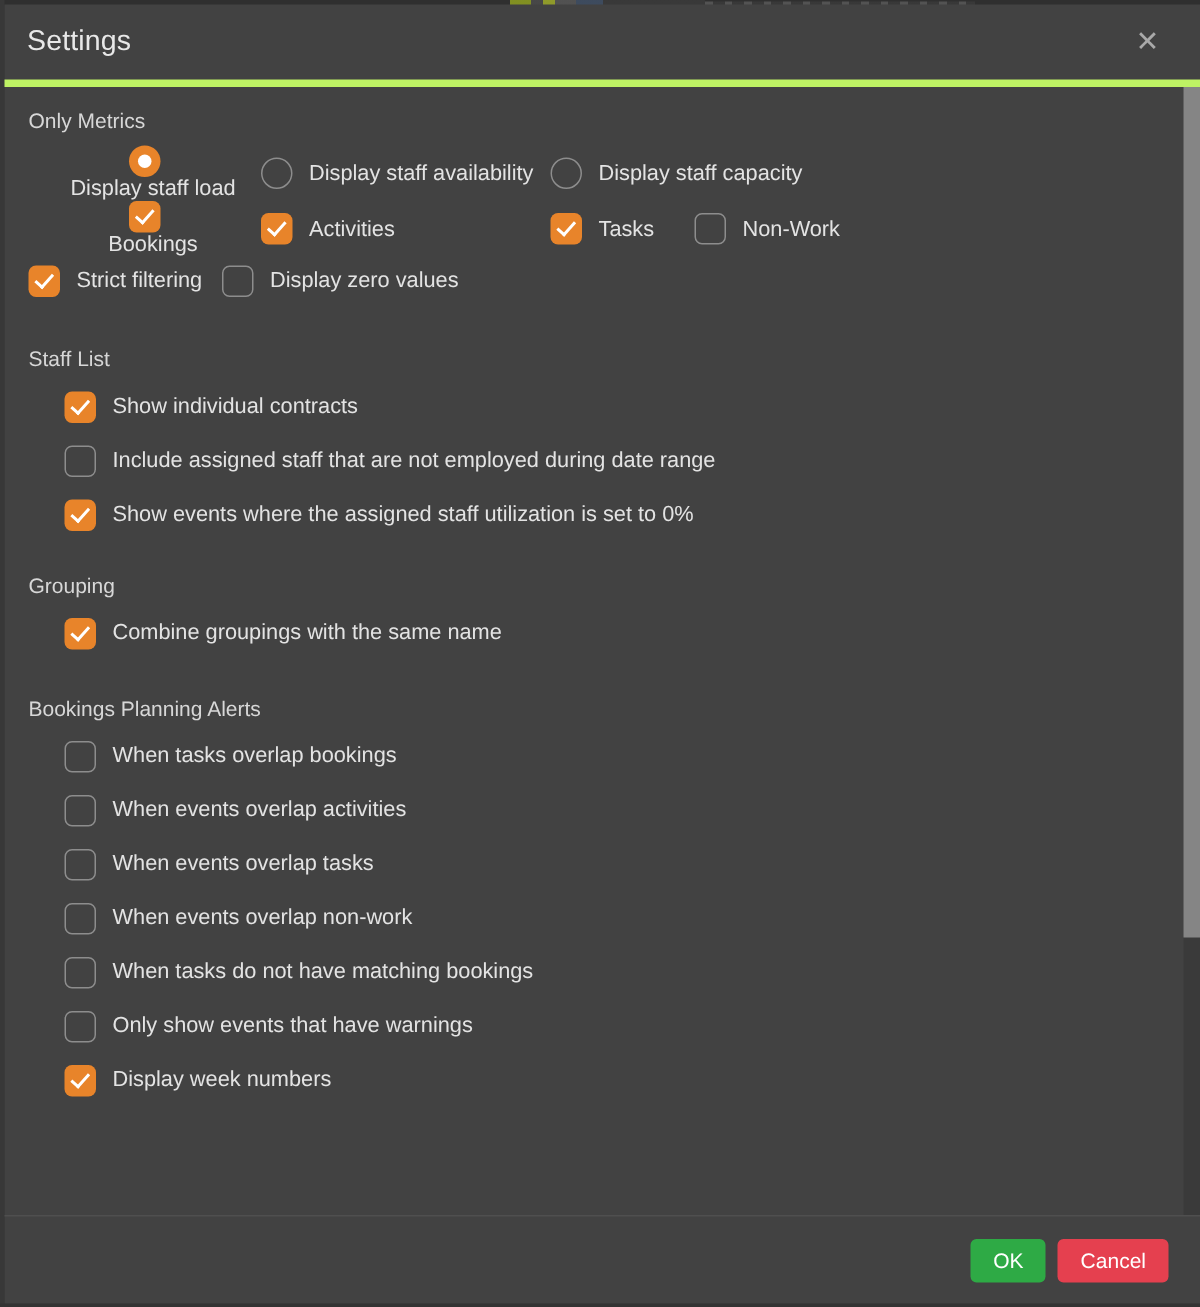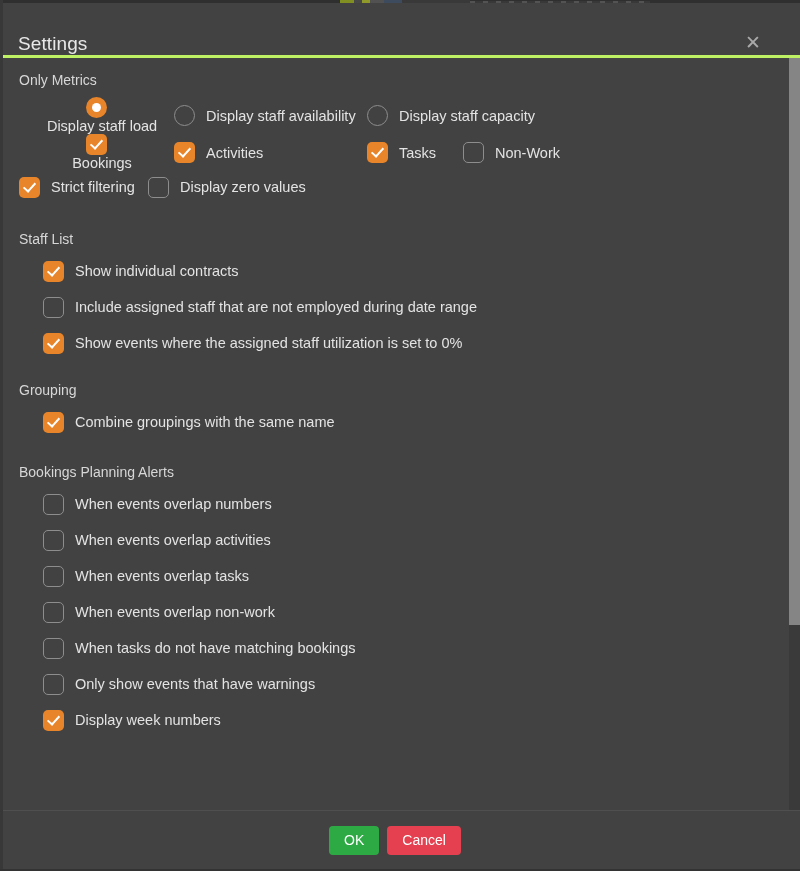--- a/index.html
+++ b/index.html
@@ -67,24 +67,24 @@
     height: 866px;
     background: #424242;
     display: flex;
     flex-direction: column;
     box-sizing: border-box;
   }
 
   .dialog-header {
     height: 55px;
     flex: 0 0 55px;
-    border-bottom: 3px solid #bef264;
-    display: flex;
-    align-items: flex-end;
-    padding: 0 28px 0 15px;
+    border-bottom: 5px solid #bef264;
+    display: flex;
+    align-items: center;
+    padding: 0 16px 0 15px;
     box-sizing: border-box;
   }
   .dialog-title {
     font-size: 19px;
     color: #e8e8e8;
     letter-spacing: .1px;
     flex: 1 1 auto;
   }
   .close-button {
     width: 26px;
@@ -221,21 +221,21 @@
   .col-strict { width: 129px; }
 
   .stack .option { margin-bottom: 6px; padding-left: 24px; }
 
   .dialog-footer {
     flex: 0 0 59px;
     height: 59px;
     border-top: 1px solid #4f4f4f;
     display: flex;
     align-items: center;
-    justify-content: center;
+    justify-content: flex-end;
     padding: 0 21px 0 0;
     box-sizing: border-box;
   }
   .btn {
     border: none;
     border-radius: 4px;
     font-family: "Liberation Sans", sans-serif;
     font-size: 14px;
     color: #fff;
     height: 29px;
@@ -341,21 +341,21 @@
             <span class="option-label">Combine groupings with the same name</span>
           </div>
         </div>
       </div>
 
       <div class="section">
         <div class="section-title" style="padding-top:21px">Bookings Planning Alerts</div>
         <div class="stack">
           <div class="option">
             <span class="checkbox off"></span>
-            <span class="option-label">When events overlap numbers</span>
+            <span class="option-label">When tasks overlap bookings</span>
           </div>
           <div class="option">
             <span class="checkbox off"></span>
             <span class="option-label">When events overlap activities</span>
           </div>
           <div class="option">
             <span class="checkbox off"></span>
             <span class="option-label">When events overlap tasks</span>
           </div>
           <div class="option">

